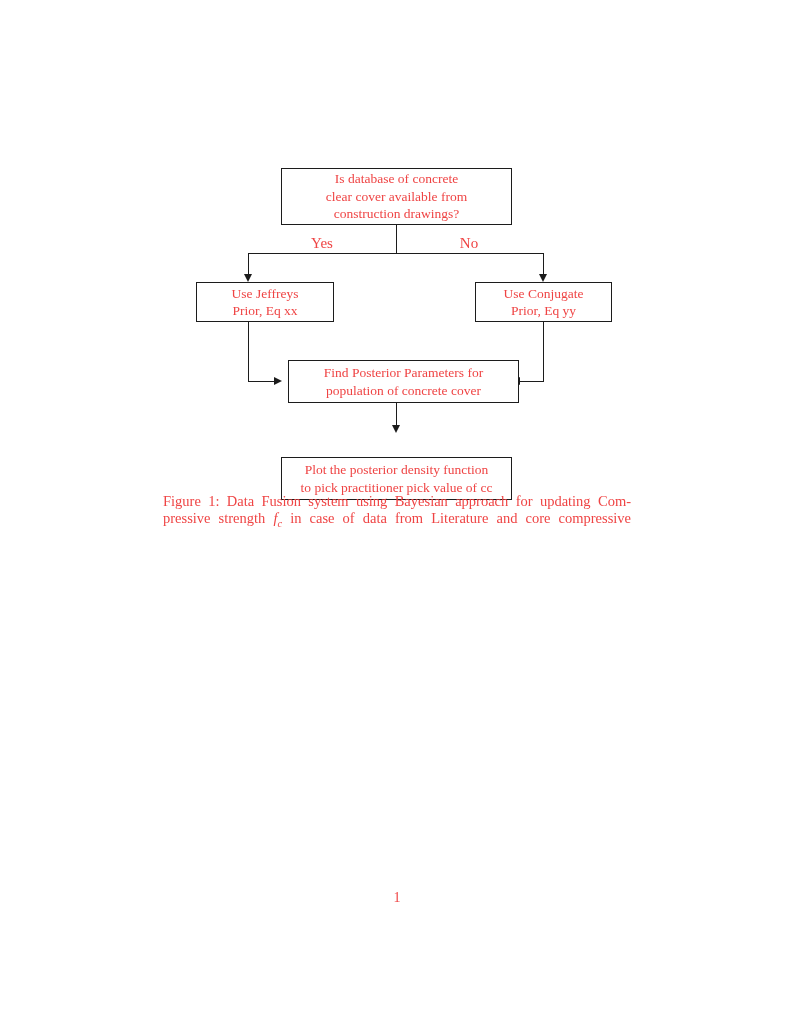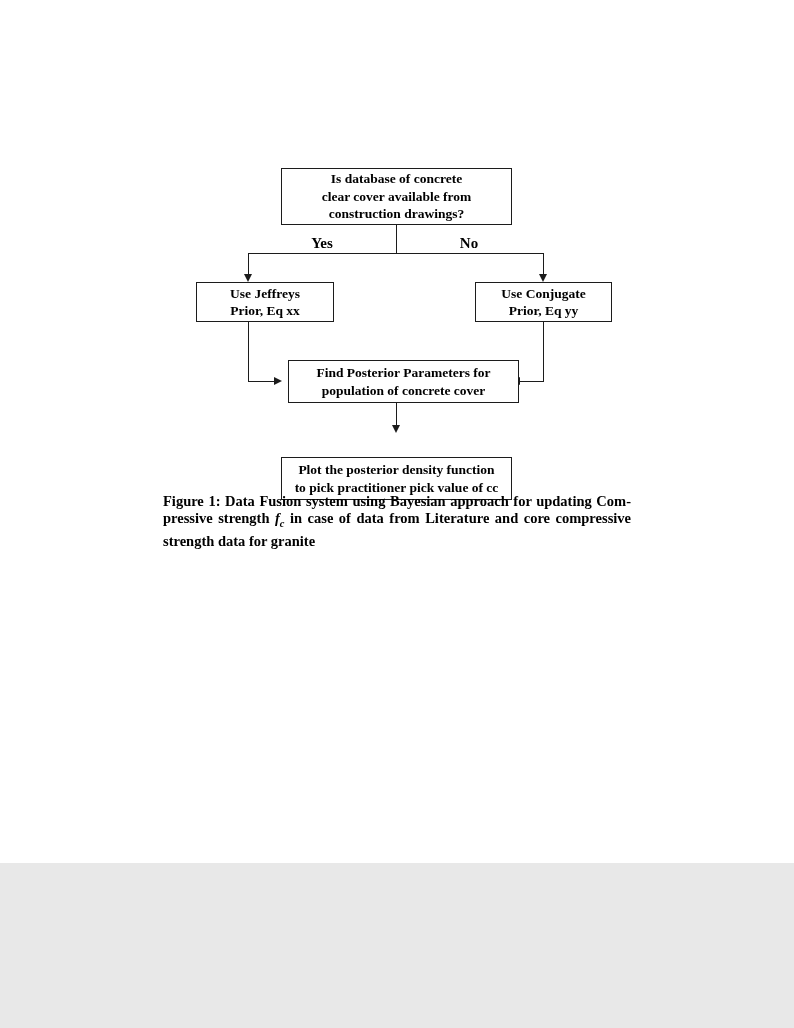--- a/index.html
+++ b/index.html
@@ -1,24 +1,23 @@
 <!DOCTYPE html>
 <html><head>
 <meta charset="utf-8">
 <style>
   html, body { margin: 0; padding: 0; background: #e8e8e8; }
   .page {
     position: relative;
     width: 794px;
-    height: 863px;
+    height: 1028px;
     background: #ffffff;
     font-family: "Liberation Serif", "DejaVu Serif", serif;
-    color: #000000;
+    color: #ef4444;
     overflow: hidden;
-    font-weight: bold;
   }
   
   .node {
     position: absolute;
     box-sizing: border-box;
     border: 1px solid #1c1c1c;
     background: #ffffff;
     display: flex;
     flex-direction: column;
     justify-content: center;
@@ -141,18 +140,17 @@
     <div class="node plot">
       <div>Plot the posterior density function</div>
       <div>to pick practitioner pick value of cc</div>
     </div>
 
   </div>
 
   <div class="caption">
     <div class="cap-line cap-justify">Figure 1: Data Fusion system using Bayesian approach for updating Com-</div>
     <div class="cap-line cap-justify"><span>pressive strength </span><span class="math-var">f</span><sub class="math-sub">c</sub><span> in case of data from Literature and core compressive</span></div>
-    <div class="cap-line">strength data for granite</div>
   </div>
 
   <div class="page-number">1</div>
 
 </div>
 
 </body></html>

